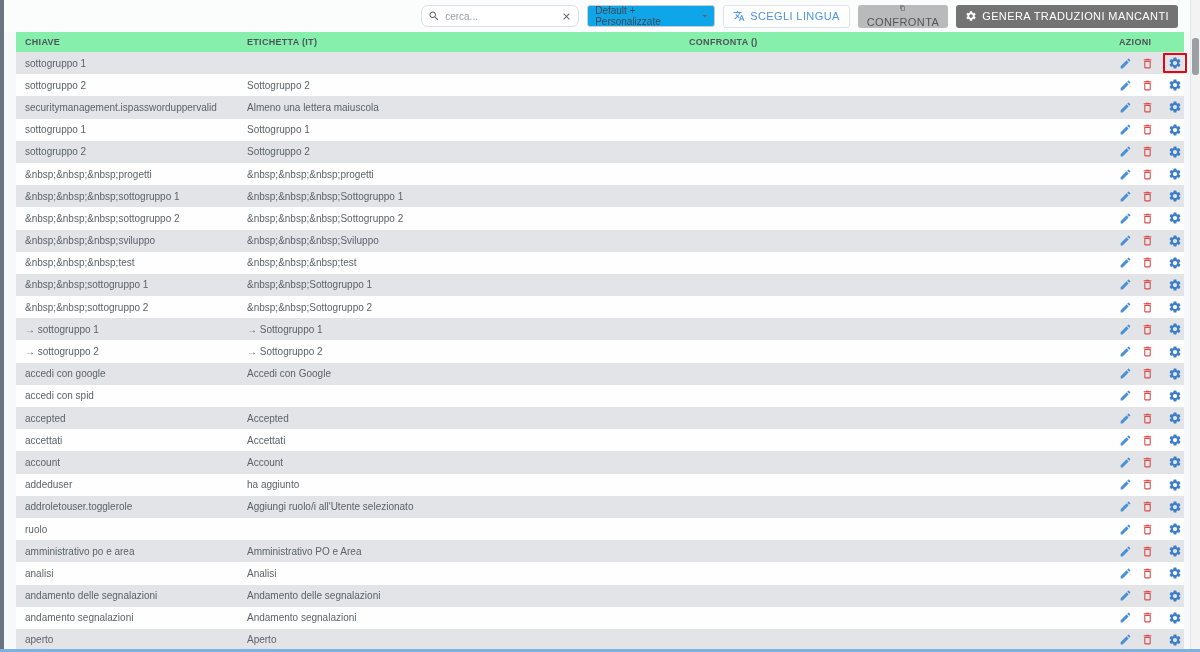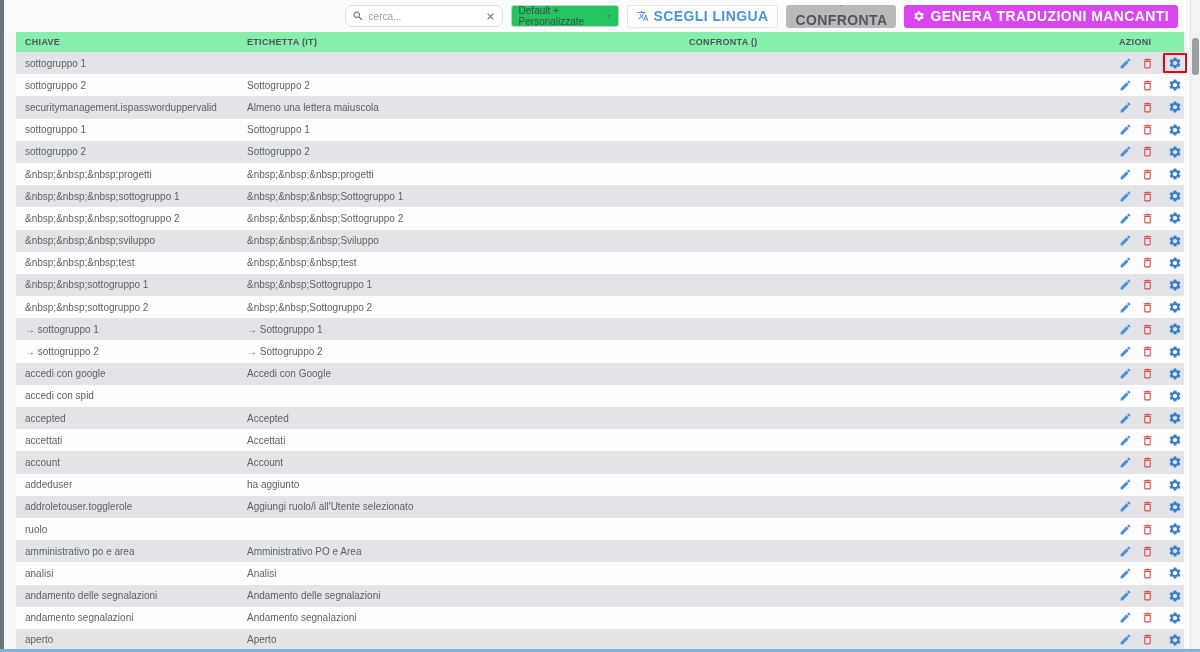--- a/index.html
+++ b/index.html
@@ -25,33 +25,33 @@
     border-radius:7px; display:flex; align-items:center; padding:0 6px; gap:5px;
   }
   .search-box svg { flex:none; color:#5f6368; }
   .search-box input {
     flex:1; border:none; outline:none; font-size:10px; color:#3c4043;
     font-family:inherit; min-width:0; background:transparent;
   }
   .search-box input::placeholder { color:#9aa0a6; }
   .clear-btn { color:#555; cursor:pointer; display:flex; align-items:center; }
   .select-box {
-    width:108px; height:22px; background:#22c55e; border:1px solid #c9cdd2;
+    width:128px; height:22px; background:#0ea5e9; border:1px solid #c9cdd2;
     border-radius:3px; display:flex; align-items:center; justify-content:space-between;
     padding:0 4px 0 7px; font-size:10px; color:#44494e; cursor:pointer;
   }
   .select-box svg { color:#5f6368; }
   .btn {
     height:23px; border-radius:3px; display:flex; align-items:center; gap:5px;
-    font-size:14px; font-weight:bold; letter-spacing:.4px; padding:0 9px;
+    font-size:11px; font-weight:normal; letter-spacing:.4px; padding:0 9px;
     border:none; cursor:pointer; font-family:inherit; white-space:nowrap;
   }
   .btn-outline { background:#fff; border:1px solid #dde3ea; color:#4a93e2; }
   .btn-gray    { background:#b8babc; color:#53575a;flex-direction:column; }
-  .btn-blue    { background:#d946ef; color:#fff; }
+  .btn-blue    { background:#737373; color:#fff; }
 
   
   .thead {
     height:20px; display:grid; grid-template-columns:222px 442px 430px 1fr;
     align-items:center; padding:0 8px 0 9px; margin:0 6px 0 12px;
     background:#86efac;
     font-size:9px; font-weight:bold; letter-spacing:.3px; color:#4d545b;
   }
   .tbody { margin:0 6px 0 12px; }
   .row {

